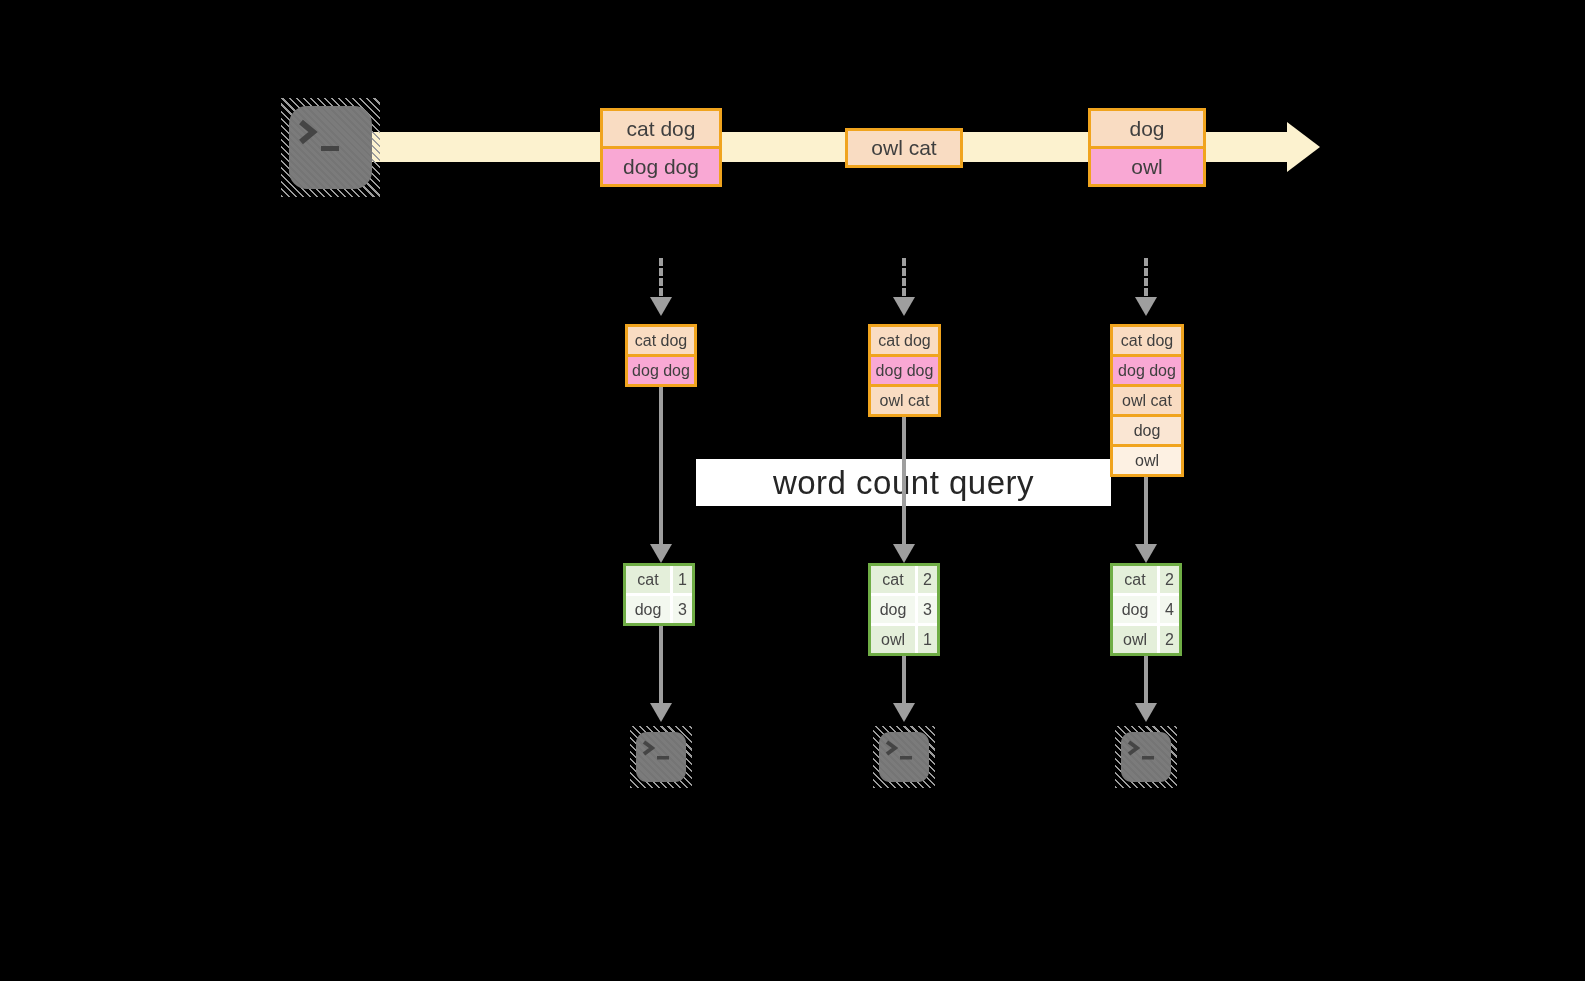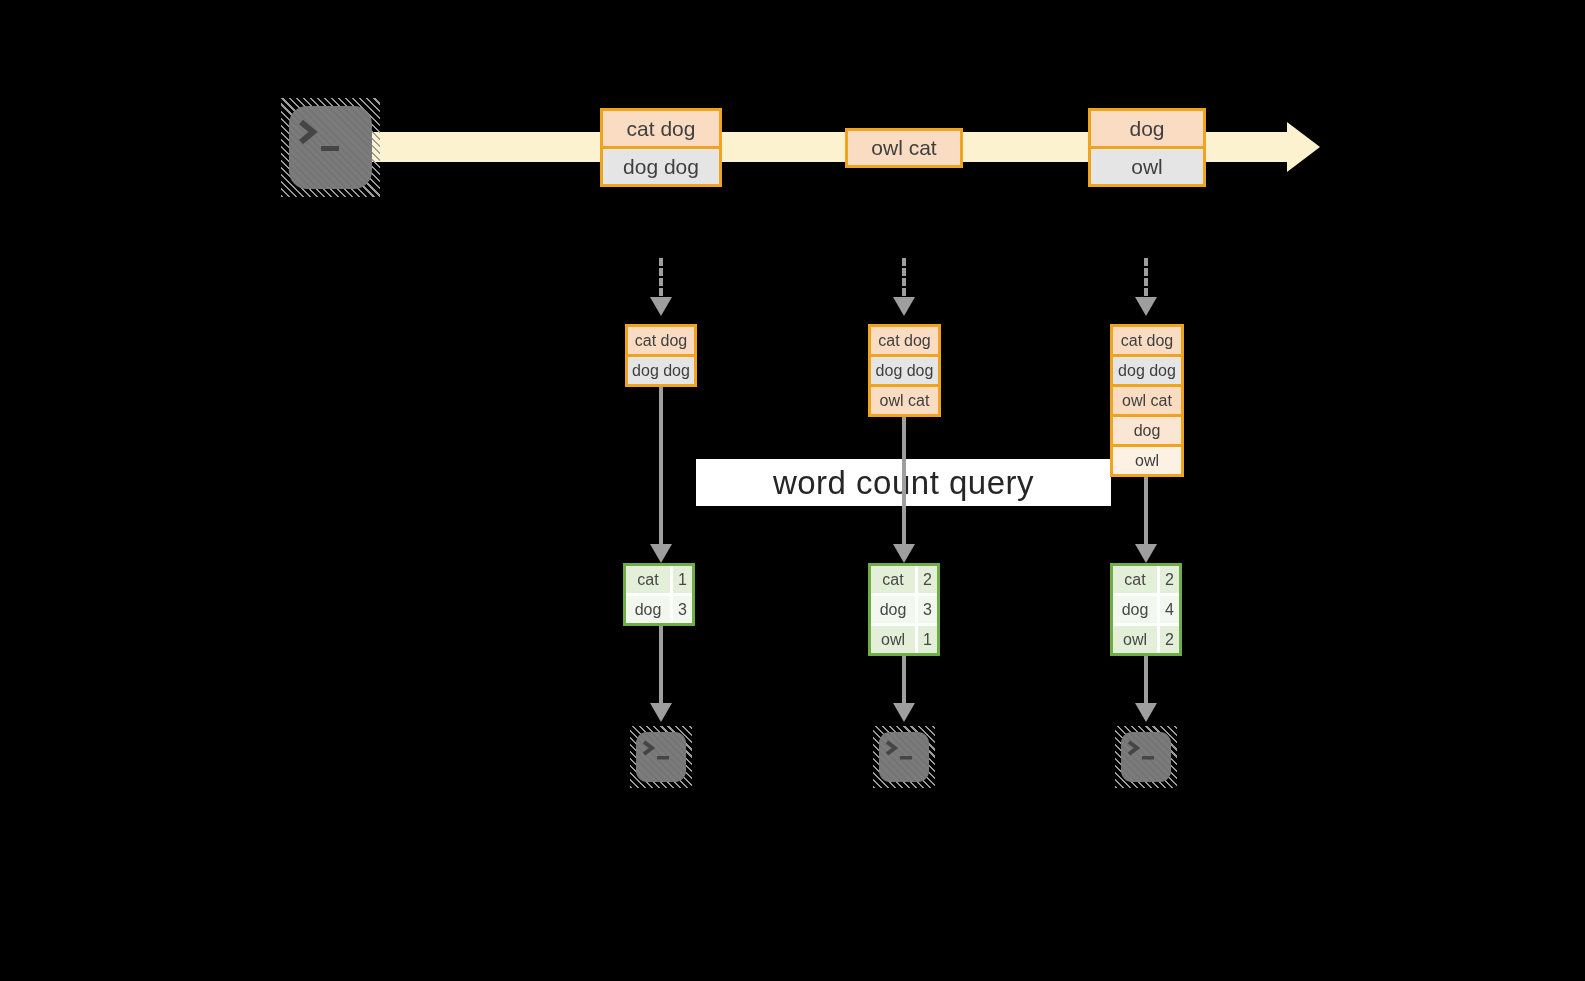--- a/index.html
+++ b/index.html
@@ -13,21 +13,21 @@
              border-left:33px solid #fcf2cf;}
 
   
   .obox{border:3px solid #f0a41e;box-sizing:border-box;z-index:3;background:#f0a41e;}
   .orow{display:flex;align-items:center;justify-content:center;color:#3f3f3f;}
   .orow + .orow{border-top:3px solid #f0a41e;}
   .stream-row{height:35px;font-size:21px;}
   .stream-row-1{height:34px;font-size:21px;}
   .state-row{height:27px;font-size:16px;}
   .peach{background:#f9dcc2;}
-  .cream{background:#e5e5e5;}
+  .cream{background:#f9a8d4;}
   .cream2{background:#fae6d3;}
   .cream3{background:#fdf1e3;}
 
   
   .vline{width:4px;background:#9e9e9e;z-index:2;}
   .vdash{width:0;border-left:4px dashed #9e9e9e;z-index:2;}
   .ahead{width:0;height:0;border-left:11px solid transparent;border-right:11px solid transparent;
          border-top:19px solid #9e9e9e;z-index:2;}
 
   

